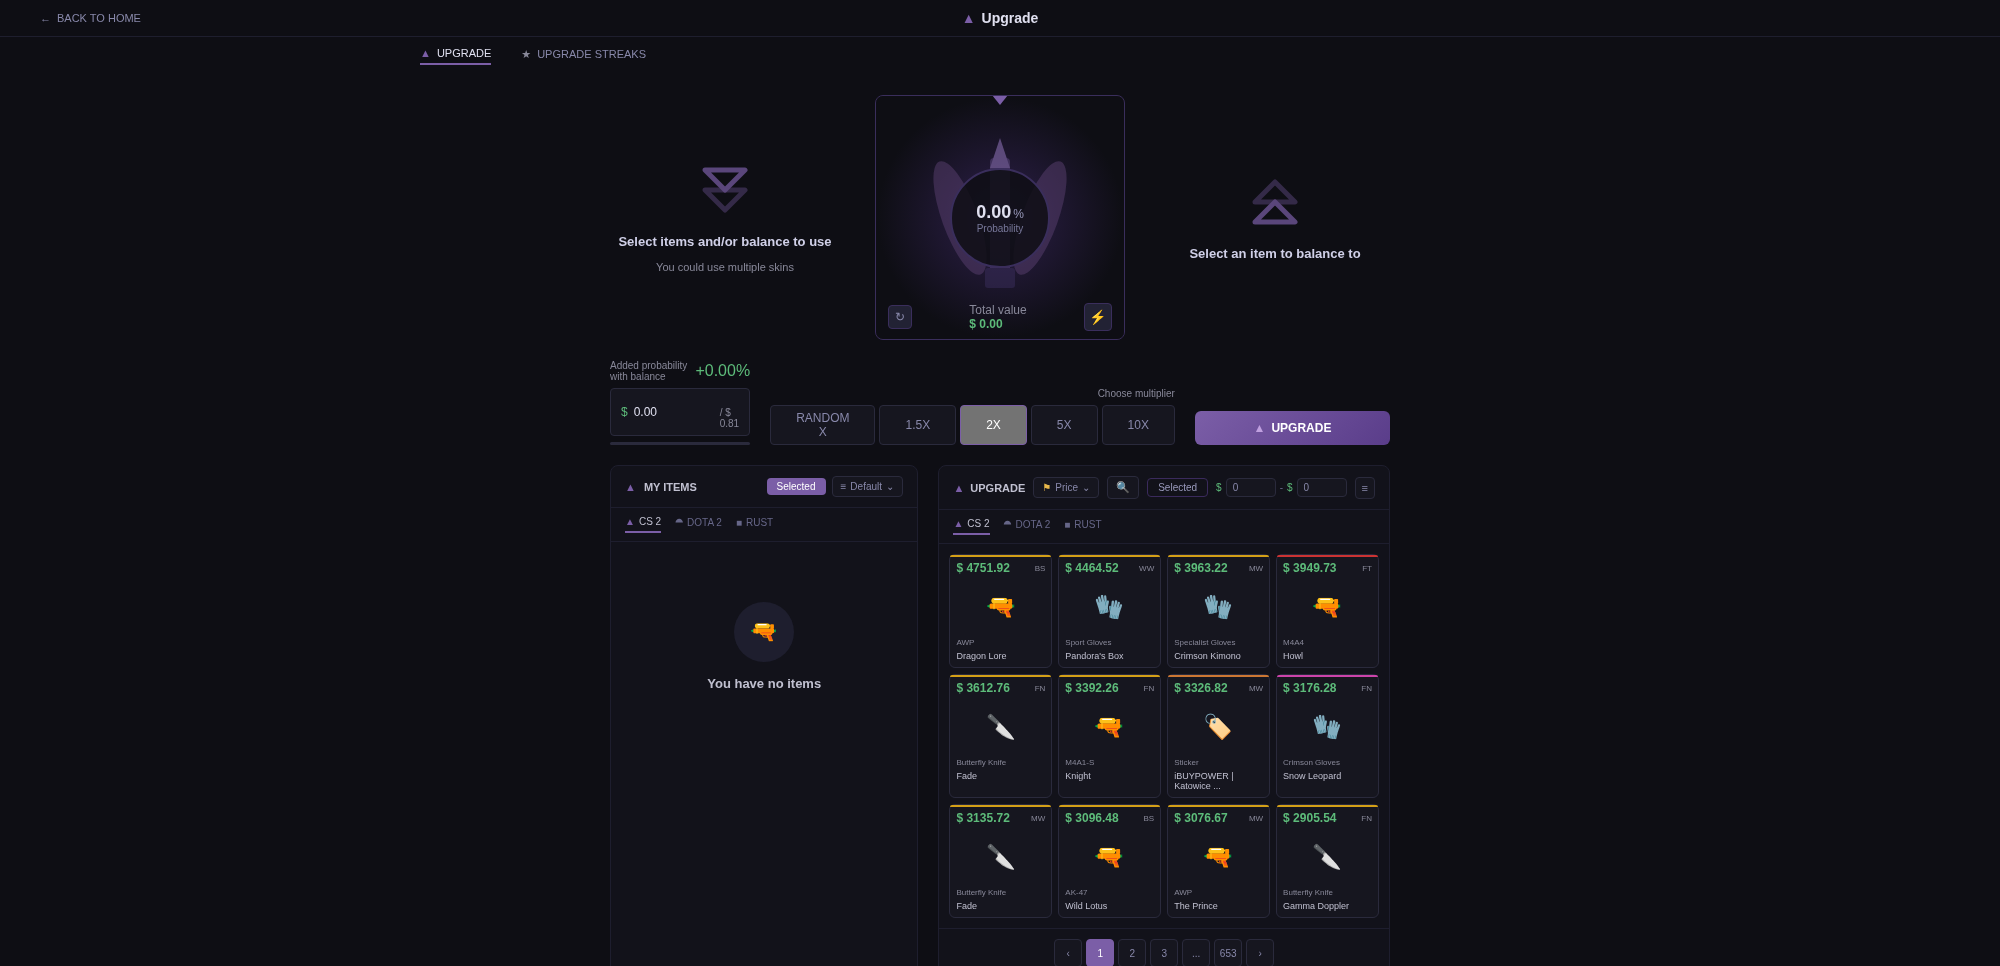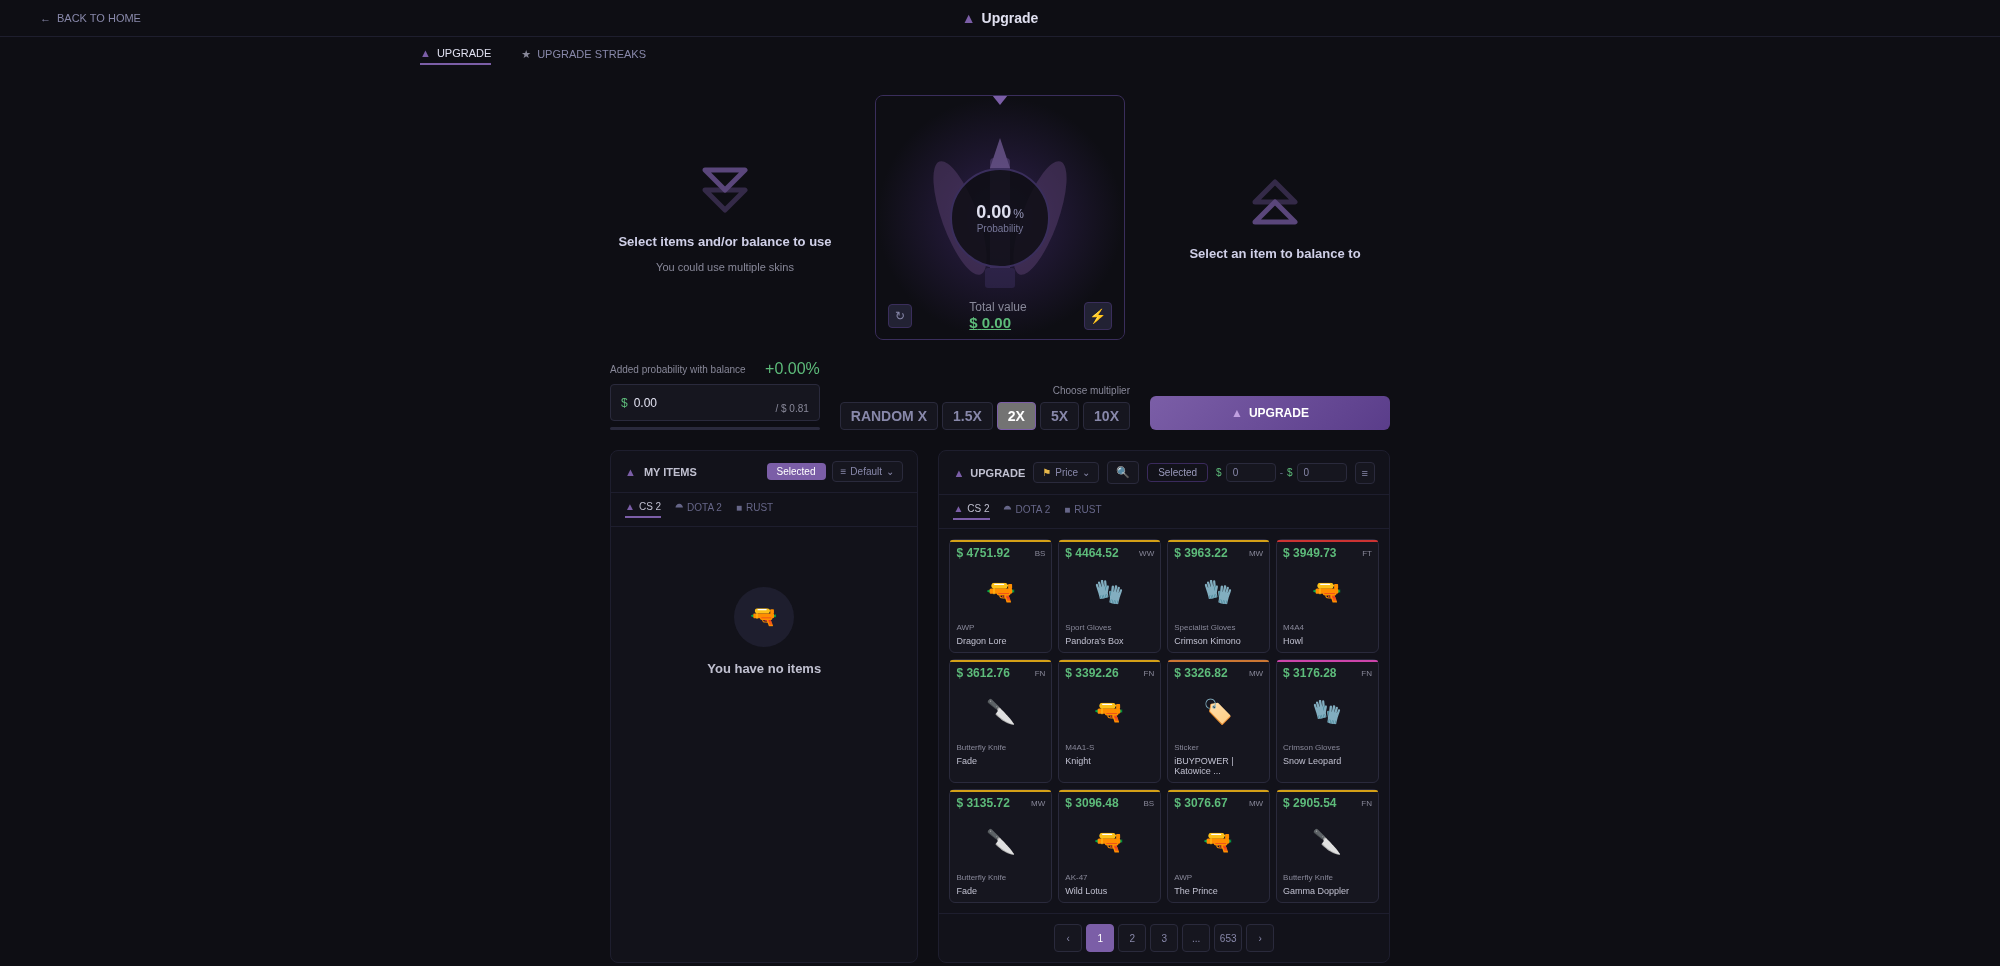--- a/index.html
+++ b/index.html
@@ -172,24 +172,23 @@
       align-items: center;
       justify-content: space-between;
       padding: 0 12px;
       z-index: 2;
     }
     .total-value-label {
       font-size: 12px;
       color: #888899;
     }
     .total-value-amount {
-      font-size: 15px;
+      font-size: 12px;
       color: #5dbb7a;
       font-weight: 600;
-      text-decoration: underline;
     }
     .refresh-btn {
       width: 24px;
       height: 24px;
       background: rgba(40,40,60,0.8);
       border: 1px solid #3a2e5c;
       border-radius: 4px;
       display: flex;
       align-items: center;
       justify-content: center;
@@ -300,28 +299,27 @@
     }
     .multiplier-label {
       font-size: 10px;
       color: #888899;
     }
     .multiplier-buttons {
       display: flex;
       gap: 4px;
     }
     .mult-btn {
-      padding: 5px 10px;
+      padding: 5px 25px;
       background: #16161f;
       border: 1px solid #2a2a3c;
       border-radius: 4px;
       color: #8888aa;
-      font-size: 14px;
-      cursor: pointer;
-      font-weight: bold;
+      font-size: 12px;
+      cursor: pointer;
     }
     .mult-btn.active {
       background: #737373;
       border-color: #7b5ea7;
       color: #fff;
     }
 
     .upgrade-button {
       background: linear-gradient(135deg, #7b5ea7, #5a3d8a);
       border: none;

